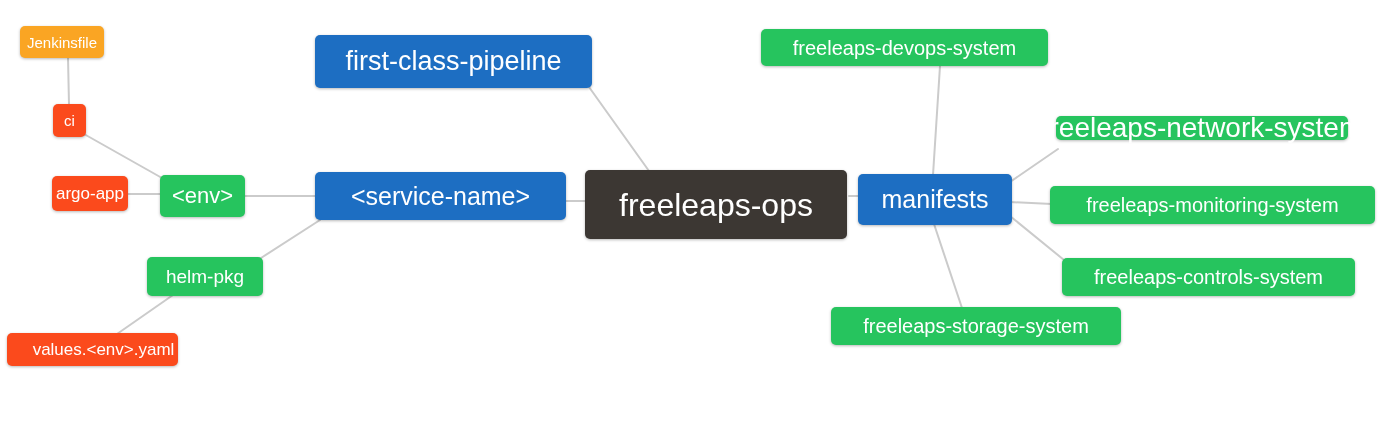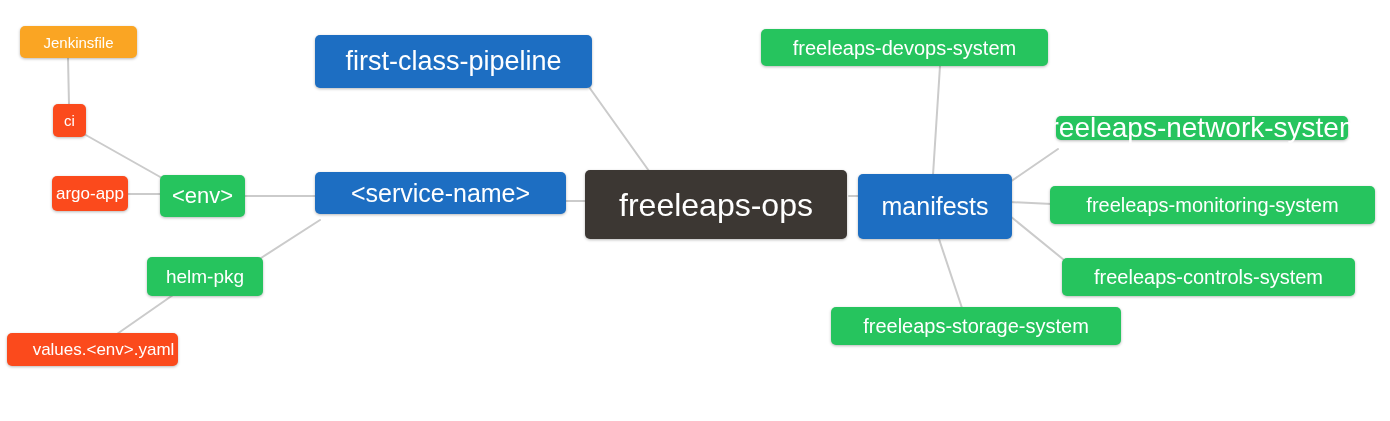--- a/index.html
+++ b/index.html
@@ -55,39 +55,39 @@
     <line x1="589" y1="87" x2="649" y2="171"></line>
     <line x1="564" y1="201" x2="587" y2="201"></line>
     <line x1="849" y1="196" x2="862" y2="196"></line>
     <line x1="933" y1="175" x2="940" y2="66"></line>
     <line x1="1010" y1="182" x2="1058" y2="149"></line>
     <line x1="1010" y1="202" x2="1052" y2="204"></line>
     <line x1="1010" y1="216" x2="1064" y2="260"></line>
     <line x1="934" y1="224" x2="962" y2="308"></line>
   </svg>
 
-  <div class="node c-orange" style="left:20px;  top:26px;  width:117px;  height:32px; font-size:15px;">Jenkinsfile</div>
+  <div class="node c-orange" style="left:20px;  top:26px;  width:84px;  height:32px; font-size:15px;">Jenkinsfile</div>
 
   <div class="node c-red" style="left:53px;  top:104px; width:33px;  height:33px; font-size:15px;">ci</div>
 
   <div class="node c-red" style="left:31px;  top:176px; width:76px;  height:35px; font-size:17px;margin-left:21px;">argo-app</div>
 
   <div class="node c-green" style="left:160px; top:175px; width:85px;  height:42px; font-size:22px;">&lt;env&gt;</div>
 
   <div class="node c-green" style="left:147px; top:257px; width:116px; height:39px; font-size:19px;">helm-pkg</div>
 
   <div class="node c-red" style="left:7px;   top:333px; width:171px; height:33px; font-size:17px;padding-left:22px;">values.&lt;env&gt;.yaml</div>
 
   <div class="node c-blue" style="left:315px; top:35px;  width:277px; height:53px; font-size:27px;">first-class-pipeline</div>
 
-  <div class="node c-blue" style="left:315px; top:172px; width:251px; height:42px; font-size:25px;">&lt;service-name&gt;</div>
+  <div class="node c-blue" style="left:315px; top:172px; width:251px; height:48px; font-size:25px;">&lt;service-name&gt;</div>
 
   <div class="node c-dark" style="left:585px; top:170px; width:262px; height:69px; font-size:32px;">freeleaps-ops</div>
 
-  <div class="node c-blue" style="left:858px; top:174px; width:154px; height:65px; font-size:25px;">manifests</div>
+  <div class="node c-blue" style="left:858px; top:174px; width:154px; height:51px; font-size:25px;">manifests</div>
 
   <div class="node c-green" style="left:761px; top:29px;  width:287px; height:37px; font-size:20px;">freeleaps-devops-system</div>
 
   <div class="node c-green" style="left:1056px; top:116px; width:292px; height:24px; font-size:28px;">freeleaps-network-system</div>
 
   <div class="node c-green" style="left:1050px; top:186px; width:325px; height:38px; font-size:20px;">freeleaps-monitoring-system</div>
 
   <div class="node c-green" style="left:1062px; top:258px; width:293px; height:38px; font-size:20px;">freeleaps-controls-system</div>
 
   <div class="node c-green" style="left:815px; top:307px; width:290px; height:38px; font-size:20px;margin-left:16px;">freeleaps-storage-system</div>

